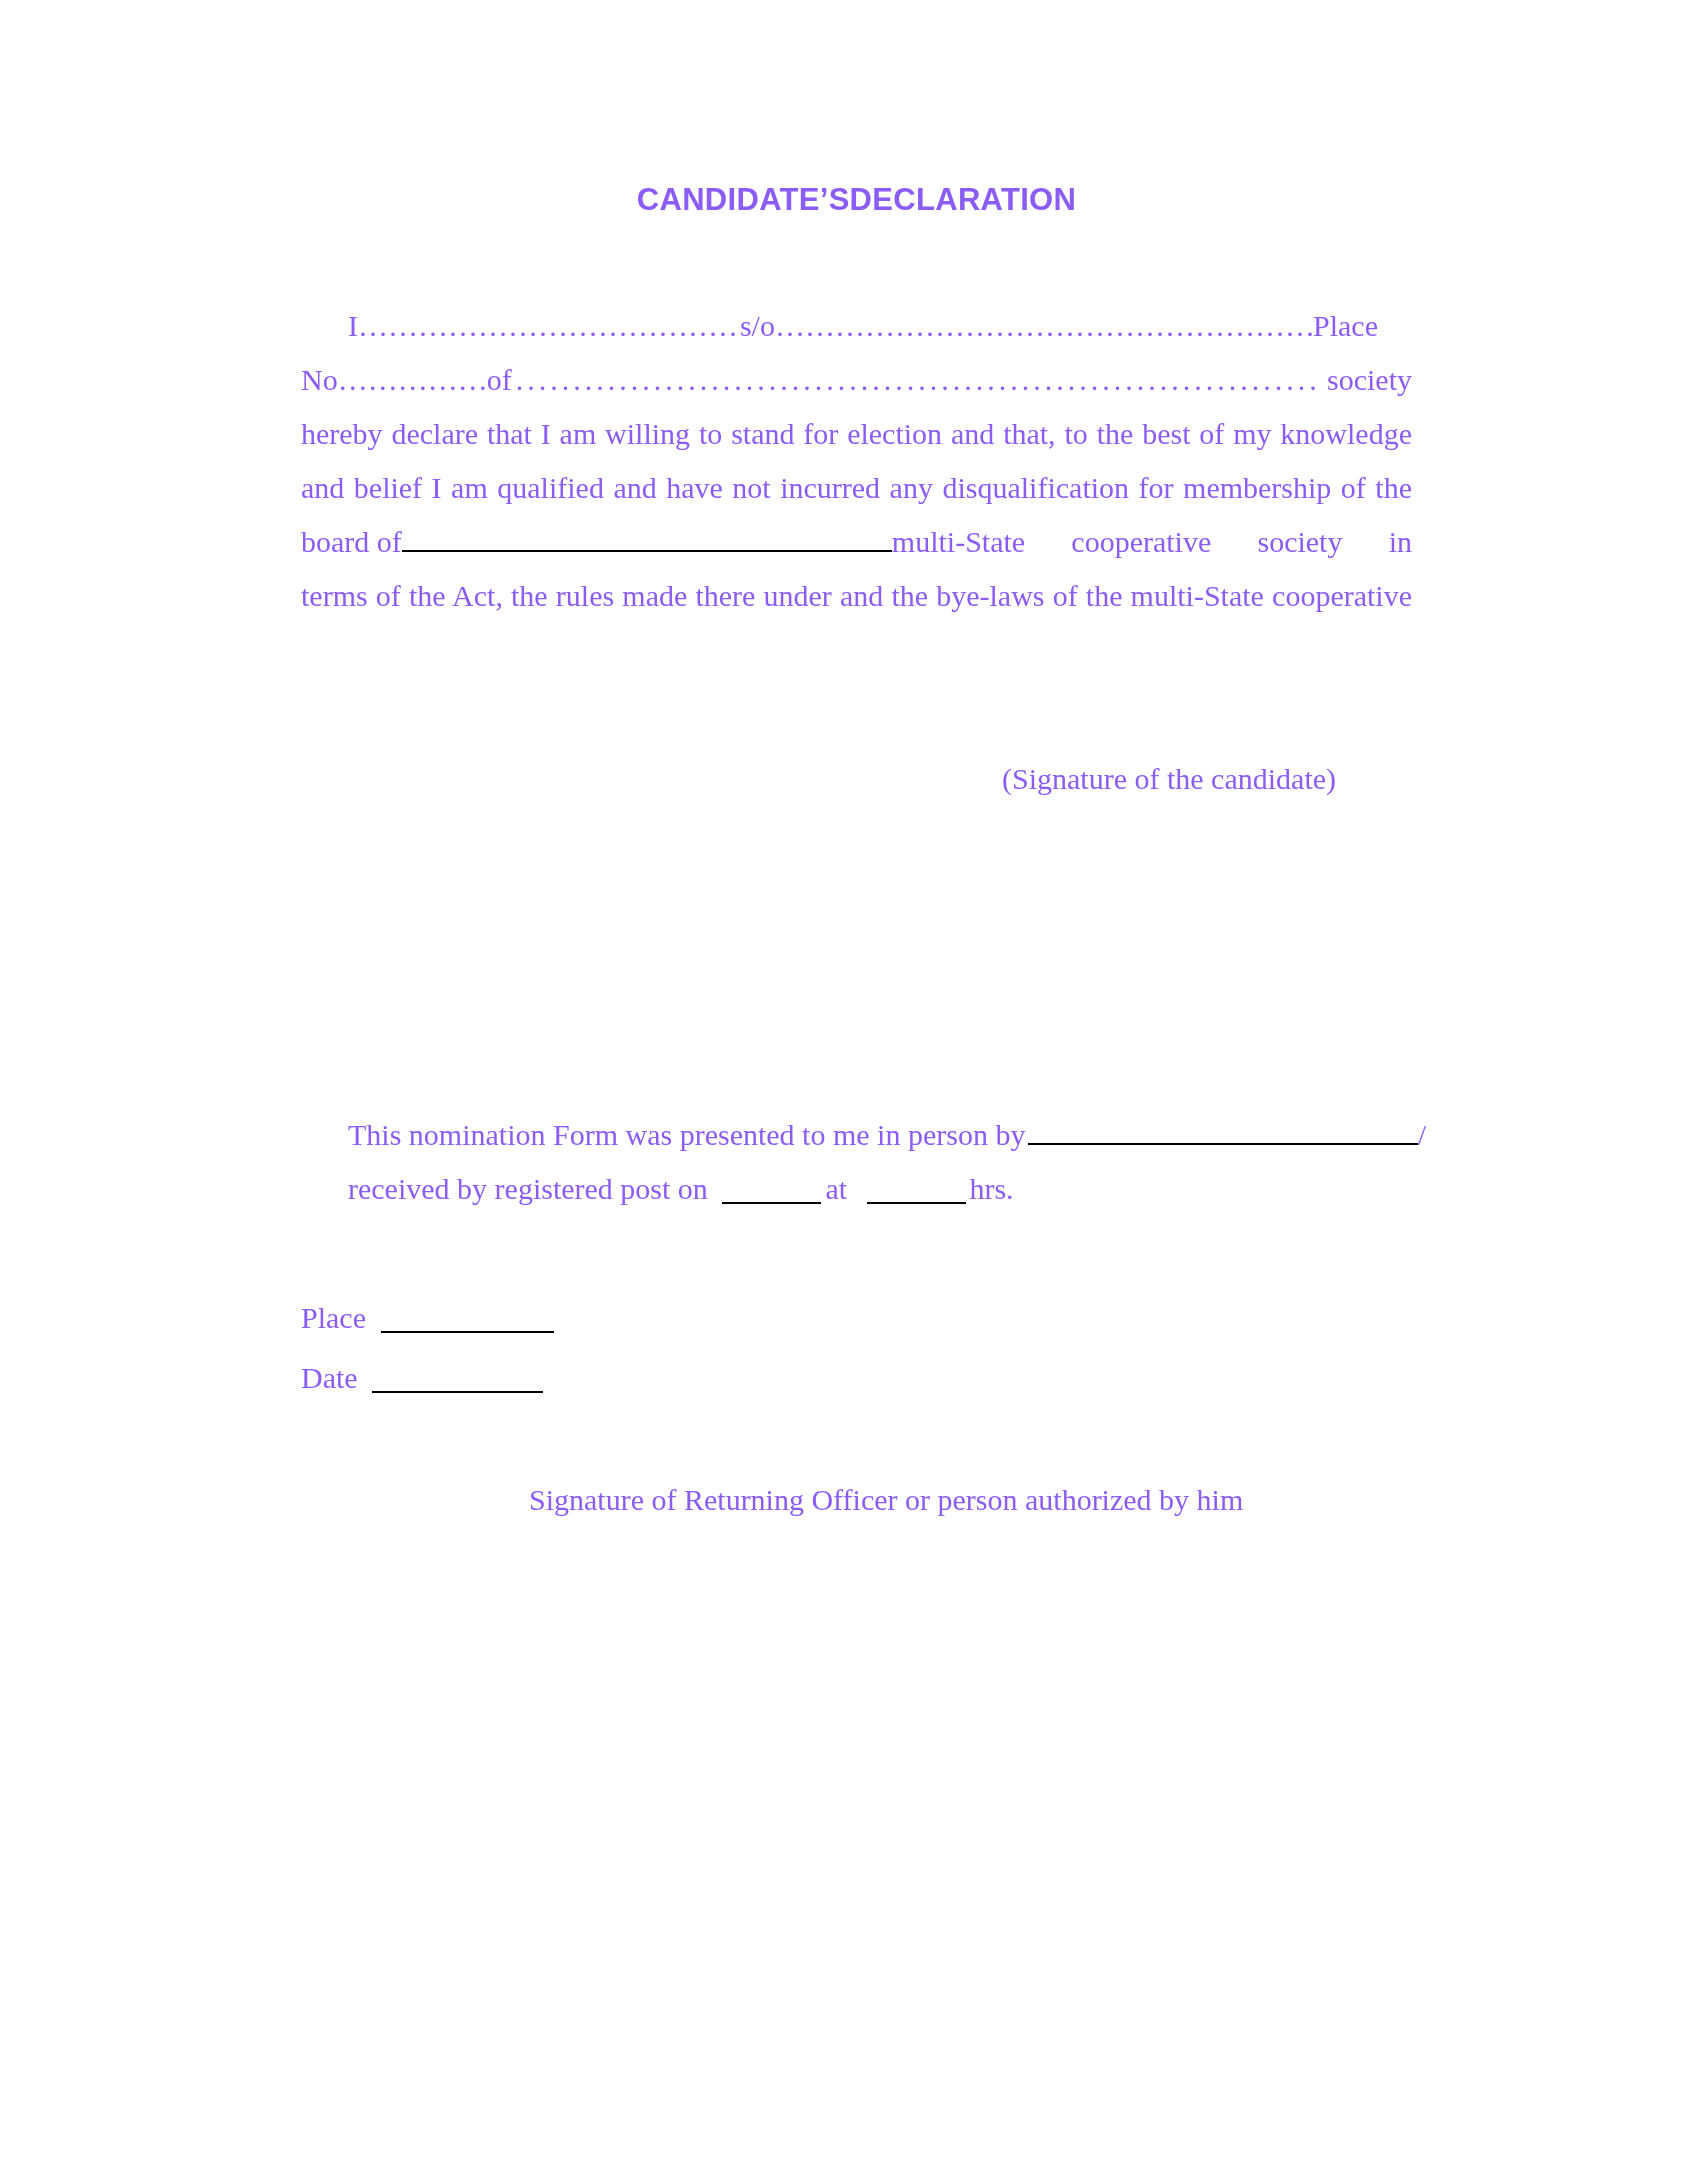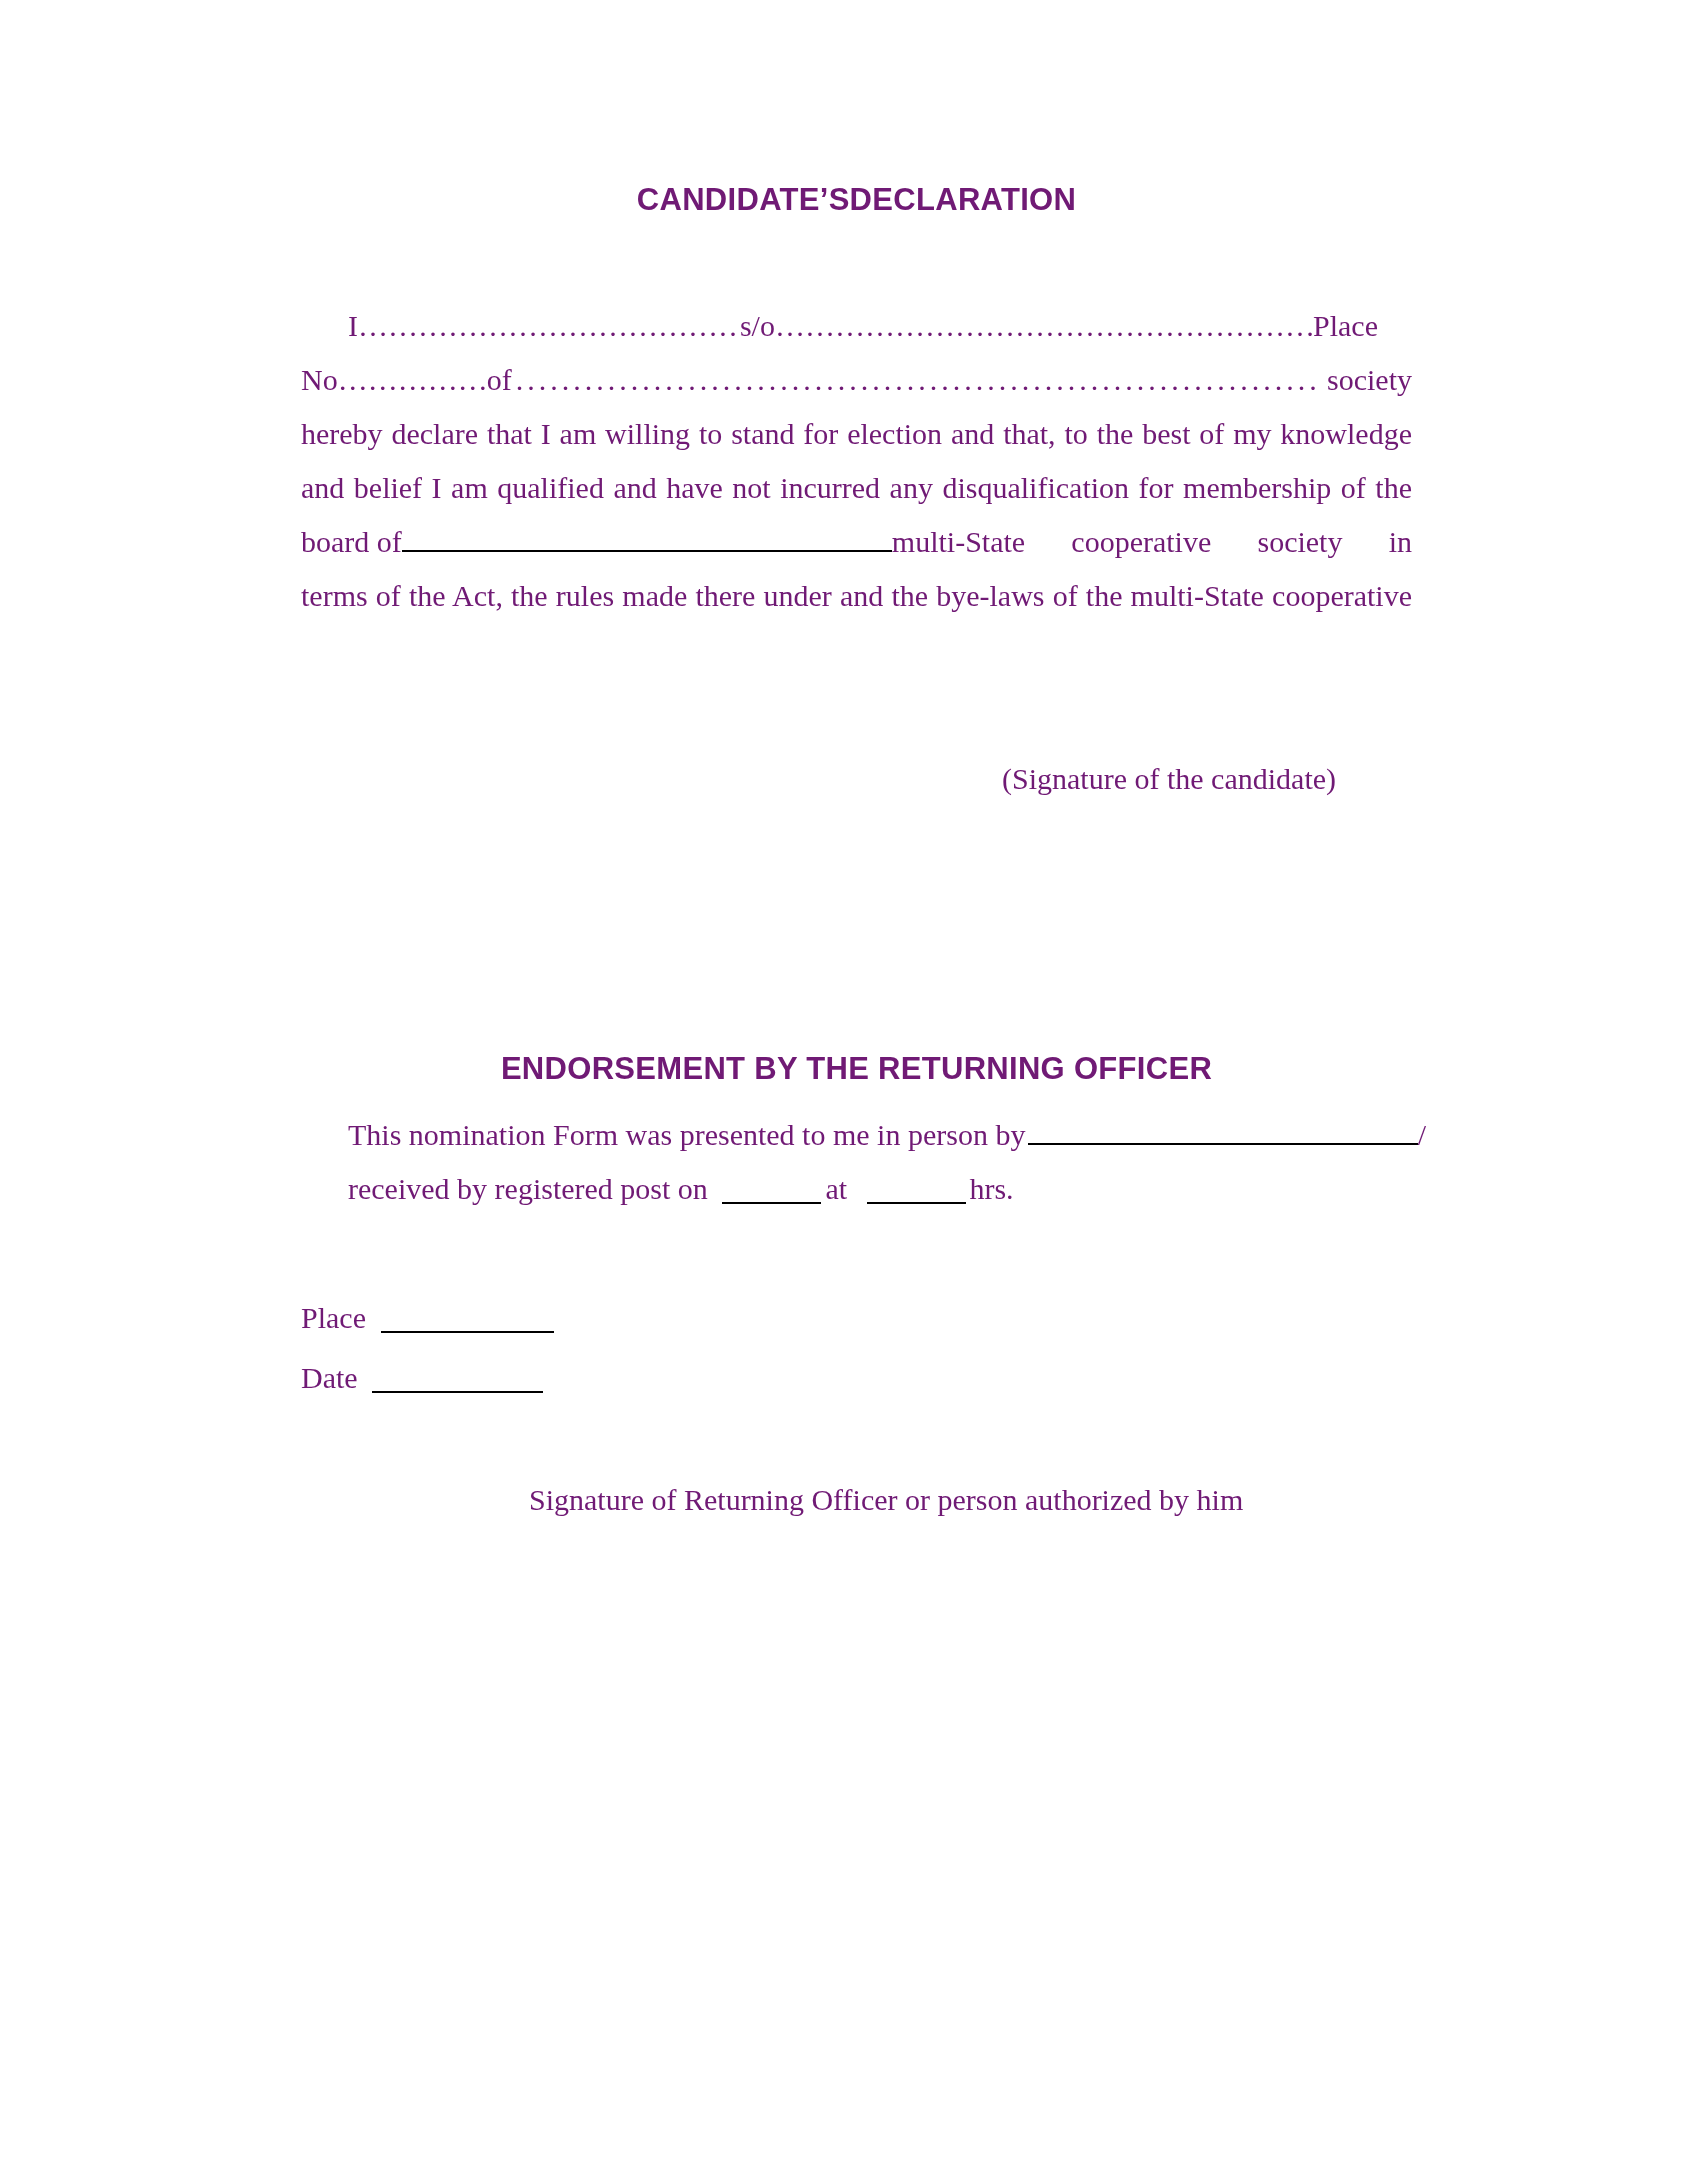--- a/index.html
+++ b/index.html
@@ -1,21 +1,21 @@
 <!DOCTYPE html>
 <html style="font-size:10.6px"><head>
 <meta charset="utf-8">
 <style>
   html, body { margin: 0; padding: 0; background: #ffffff; }
   .page {
     position: relative;
     width: 1687px;
     height: 1583px;
     background: #ffffff;
-    color: #701a75;
+    color: #8b5cf6;
     font-family: "Liberation Serif", serif;
     font-size: 30px;
     overflow: hidden;
   }
   .abs { position: absolute; }
 
   
   .doc-heading {
     left: 301px;
     width: 1111px;
@@ -114,21 +114,20 @@
         <span>in</span>
       </span>
     </div>
 
     <div class="pline just">terms of the Act, the rules made there under and the bye-laws of the multi-State cooperative</div>
 
   </div>
 
   <div class="abs single" style="top:752px; left:1002px;">(Signature of the candidate)</div>
 
-  <div class="abs doc-heading" style="top:1049px;">ENDORSEMENT BY THE RETURNING OFFICER</div>
 
   <div class="abs single" style="top:1162px; left:348px;">
     <span>received by registered post on</span><span class="uline short u1"></span><span>at</span><span class="uline short u2"></span><span>hrs.</span>
   </div>
 
   <div class="abs flexline single" style="top:1108px; left:301px; width:1125px;">
     <span class="indent">This nomination Form was presented to me in person by</span>
     <span class="uline presented"></span>
     <span>/</span>
   </div>

